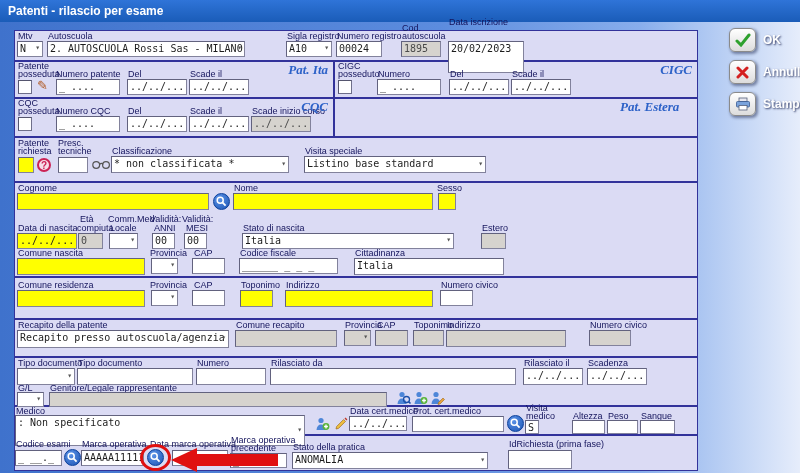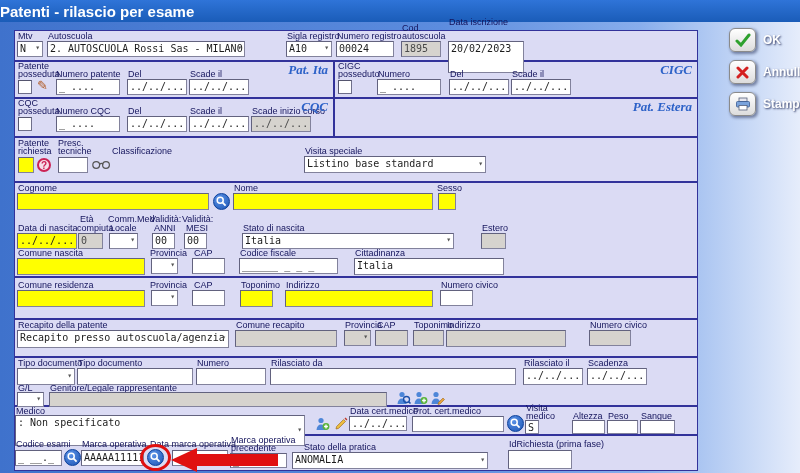--- a/index.html
+++ b/index.html
@@ -1,21 +1,21 @@
 <!DOCTYPE html>
 <html><head>
 <meta charset="utf-8">
 <style>
   html,body{margin:0;padding:0;}
   #screen{position:relative;width:800px;height:473px;overflow:hidden;
           font-family:"Liberation Sans",sans-serif;
           background:linear-gradient(90deg,#3f72cc 0%,#5c8cde 55%,#88aeec 80%,#e6edfb 100%);}
   .titlebar{position:absolute;left:0;top:0;width:800px;height:22px;
             background:linear-gradient(#2f74d8,#1a5cb8);display:flex;align-items:center;}
-  .titletext{color:#fff;font-size:15px;font-weight:bold;white-space:nowrap;}
+  .titletext{color:#fff;font-size:12px;font-weight:bold;padding-left:8px;white-space:nowrap;}
   .panel{position:absolute;left:14px;top:30px;width:684px;height:441px;background:#dbdbf4;}
   .box{position:absolute;background:#dbdbf4;border:1px solid #32329a;box-sizing:border-box;}
   .lbl{position:absolute;font-size:9px;color:#14145c;white-space:nowrap;line-height:9px;}
   .fld{position:absolute;box-sizing:border-box;background:#fff;border:1px solid #82829c;
        border-top-color:#62627e;border-left-color:#62627e;
        font-family:"DejaVu Sans Mono",monospace;font-size:10px;color:#1c1c1c;
        padding:1px 2px;white-space:nowrap;overflow:hidden;line-height:12px;}
   .yellow{background:#ffff00;}
   .grey{background:#d6d3ce;color:#4a4a4a;}
   .dd{padding-right:12px;}
@@ -70,21 +70,21 @@
   <div class="box" style="left:14px;top:406px;width:684px;height:29px"></div>
   <div class="box" style="left:14px;top:435px;width:684px;height:36px"></div>
 
   <span class="lbl" style="left:18px;top:32px">Mtv</span>
   <div class="fld dd" style="left:17px;top:41px;width:26px;height:16px">N</div>
   <span class="lbl" style="left:48px;top:32px">Autoscuola</span>
   <div class="fld dd" style="left:47px;top:41px;width:198px;height:16px">2. AUTOSCUOLA Rossi Sas - MILANO</div>
   <span class="lbl" style="left:287px;top:32px">Sigla registro</span>
   <div class="fld dd" style="left:286px;top:41px;width:46px;height:16px">A10</div>
   <span class="lbl" style="left:337px;top:32px">Numero registro</span>
-  <div class="fld" style="left:336px;top:41px;width:58px;height:16px">00024</div>
+  <div class="fld" style="left:336px;top:41px;width:46px;height:16px">00024</div>
   <span class="lbl" style="left:402px;top:24px">Cod.</span>
   <span class="lbl" style="left:402px;top:32px">autoscuola</span>
   <div class="fld grey" style="left:401px;top:41px;width:40px;height:16px">1895</div>
   <span class="lbl" style="left:449px;top:18px">Data iscrizione</span>
   <div class="fld" style="left:448px;top:41px;width:76px;height:32px">20/02/2023</div>
 
   <span class="lbl" style="left:18px;top:62px">Patente</span>
   <span class="lbl" style="left:18px;top:70px">posseduta</span>
   <div class="cb" style="left:18px;top:80px"></div>
   <span class="icon pencil" style="left:37px;top:79px">✎</span>
@@ -113,37 +113,38 @@
   <span class="lbl" style="left:56px;top:107px">Numero CQC</span>
   <div class="fld" style="left:56px;top:116px;width:64px;height:16px">_     ....</div>
   <span class="lbl" style="left:128px;top:107px">Del</span>
   <div class="fld" style="left:127px;top:116px;width:60px;height:16px">../../....</div>
   <span class="lbl" style="left:190px;top:107px">Scade il</span>
   <div class="fld" style="left:189px;top:116px;width:60px;height:16px">../../....</div>
   <span class="lbl" style="left:252px;top:107px">Scade inizio corso</span>
   <div class="fld grey" style="left:251px;top:116px;width:60px;height:16px">../../....</div>
   <span class="tag" style="left:296px;top:99px;width:32px;text-align:right">CQC</span>
 
-  <span class="tag" style="left:620px;top:99px;width:72px;text-align:right">Pat. Estera</span>
+  <span class="tag" style="left:620px;top:99px;width:72px;">Pat. Estera</span>
 
   <span class="lbl" style="left:18px;top:139px">Patente</span>
   <span class="lbl" style="left:18px;top:147px">richiesta</span>
   <div class="fld yellow" style="left:18px;top:157px;width:16px;height:16px"></div>
   <span class="qicon" style="left:37px;top:158px"></span>
   <span class="lbl" style="left:58px;top:139px">Presc.</span>
   <span class="lbl" style="left:58px;top:147px">tecniche</span>
   <div class="fld" style="left:58px;top:157px;width:30px;height:16px"></div>
   <span class="icon" style="left:92px;top:160px">
       <svg width="19" height="10">
         <circle cx="4.2" cy="5" r="3.4" fill="none" stroke="#555" stroke-width="1.2"></circle>
         <circle cx="14" cy="5" r="3.4" fill="none" stroke="#555" stroke-width="1.2"></circle>
         <path d="M7.6 4.4 q1.9-2.2 3.8 0" fill="none" stroke="#555" stroke-width="1.2"></path>
       </svg>
     </span>
   <span class="lbl" style="left:112px;top:147px">Classificazione</span>
+  <div class="fld dd" style="left:111px;top:156px;width:178px;height:17px">* non classificata *</div>
   <span class="lbl" style="left:305px;top:147px">Visita speciale</span>
   <div class="fld dd" style="left:304px;top:156px;width:182px;height:17px">Listino base standard</div>
 
   <span class="lbl" style="left:18px;top:184px">Cognome</span>
   <div class="fld yellow" style="left:17px;top:193px;width:192px;height:17px"></div>
   <div class="magbtn" style="left:213px;top:193px">
       <svg width="13" height="13">
         <circle cx="5.2" cy="5.2" r="3" fill="none" stroke="#fff" stroke-width="1.5"></circle>
         <line x1="7.4" y1="7.4" x2="10.6" y2="10.6" stroke="#fff" stroke-width="1.8"></line>
       </svg>
@@ -302,21 +303,21 @@
       <svg width="13" height="13">
         <circle cx="5.2" cy="5.2" r="3" fill="none" stroke="#fff" stroke-width="1.5"></circle>
         <line x1="7.4" y1="7.4" x2="10.6" y2="10.6" stroke="#fff" stroke-width="1.8"></line>
       </svg>
     </div>
   <span class="lbl" style="left:150px;top:440px">Data marca operativa</span>
   <div class="fld" style="left:172px;top:450px;width:56px;height:16px"></div>
   <span class="lbl" style="left:231px;top:436px">Marca operativa</span>
   <span class="lbl" style="left:231px;top:444px">precedente</span>
   <div class="fld" style="left:230px;top:453px;width:57px;height:15px">_  .....</div>
-  <span class="lbl" style="left:304px;top:443px">Stato della pratica</span>
+  <span class="lbl" style="left:293px;top:443px">Stato della pratica</span>
   <div class="fld dd" style="left:292px;top:452px;width:196px;height:17px">ANOMALIA</div>
   <span class="lbl" style="left:509px;top:440px">IdRichiesta (prima fase)</span>
   <div class="fld" style="left:508px;top:450px;width:64px;height:19px"></div>
 
   <div class="ellipse" style="left:140px;top:444px;width:31px;height:27px"></div>
   <div class="arrowhead" style="left:171px;top:448px"></div>
   <div class="arrowbody" style="left:196px;top:454px;width:82px;height:12px"></div>
 
   <div class="winbtn" style="left:729px;top:28px">
       <span class="icon">

